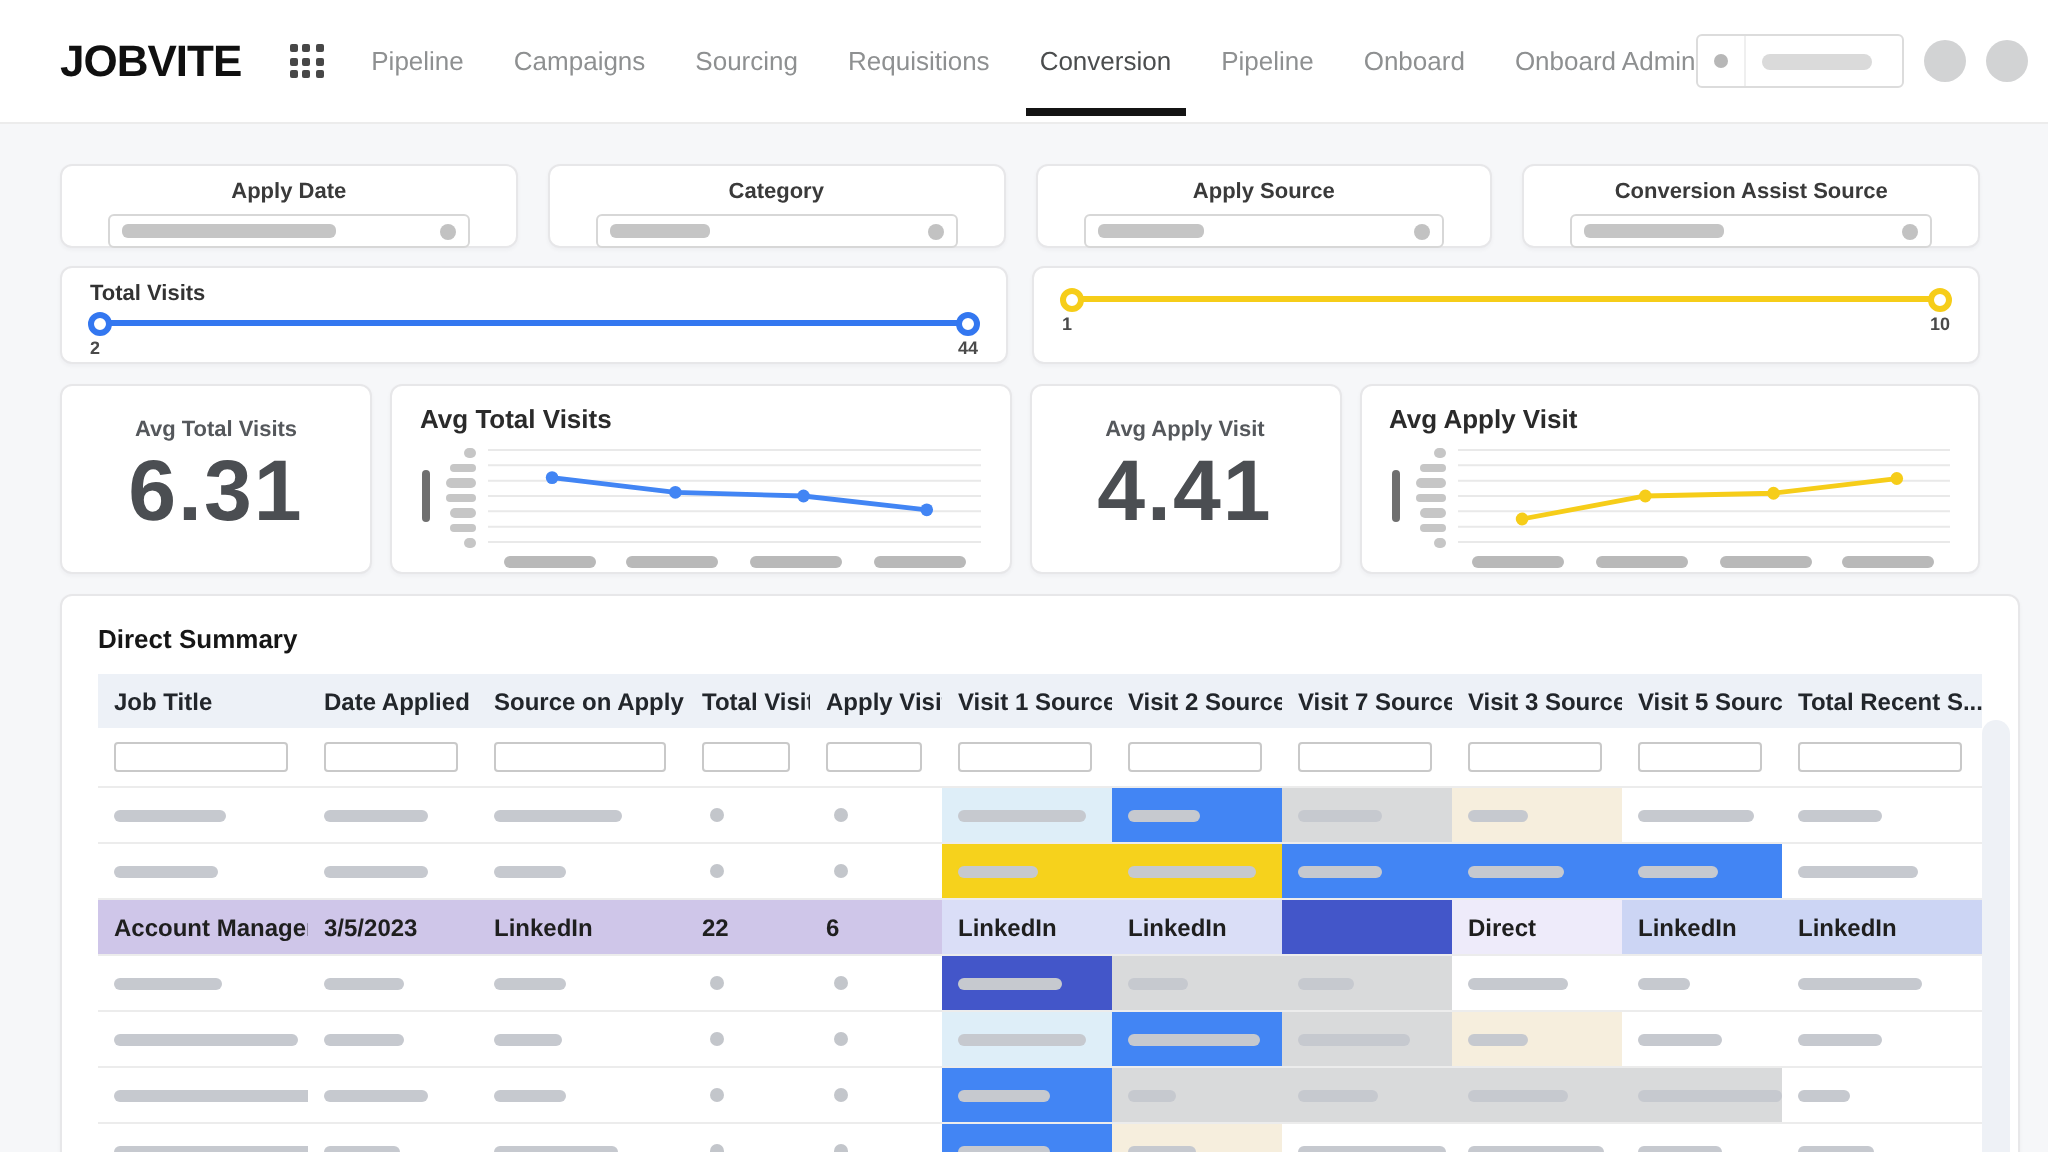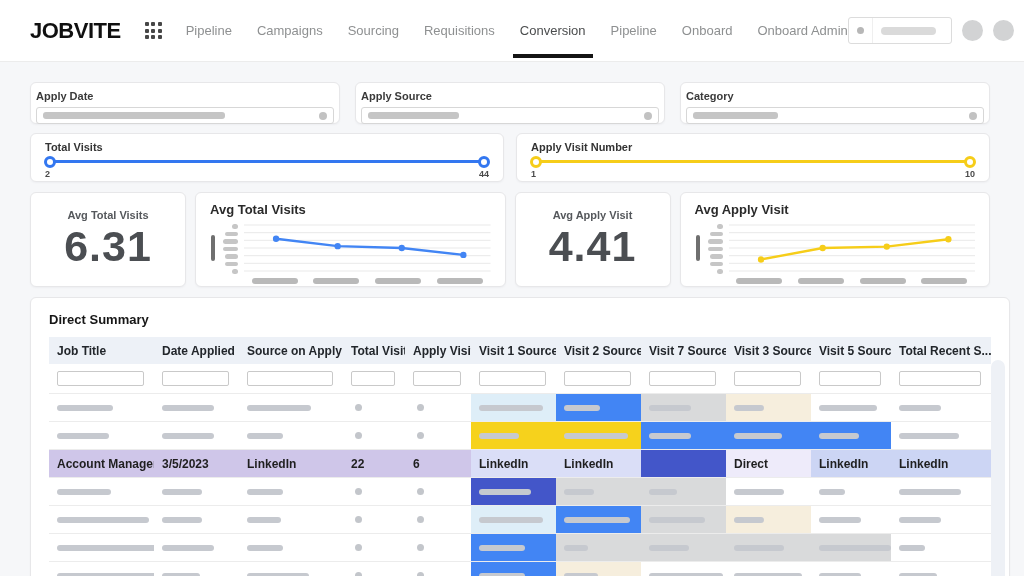--- a/index.html
+++ b/index.html
@@ -25,21 +25,21 @@
   .hdr-box .dot{width:7px;height:7px;border-radius:50%;background:#b7b7b7;}
   .hdr-box .bar{width:55px;height:8px;border-radius:4px;background:#dadada;margin-left:8px;}
   .circ-btn{width:21px;height:21px;border-radius:50%;background:#d2d3d4;cursor:pointer;}
 
   
   .card{background:#fff;border:1px solid #e7e7e9;border-radius:6px;box-sizing:border-box;
         box-shadow:0 1px 2px rgba(20,20,40,.04);}
 
   
   .filters{position:absolute;top:82px;left:30px;right:34px;display:flex;gap:15px;}
-  .fcard{flex:1;height:42px;padding:7px 5px;}
+  .fcard{flex:1;height:42px;padding:7px 23px;text-align:center;}
   .flabel{font-size:11px;font-weight:700;color:#3a3a3a;margin-bottom:5px;}
   .fselect{height:15px;border:1px solid #d7d7d7;border-radius:3px;display:flex;align-items:center;
            justify-content:space-between;padding:0 6px;cursor:pointer;}
   .fselect .fbar{height:7px;border-radius:3px;background:#c5c5c5;}
   .fselect .fcirc{width:8px;height:8px;border-radius:50%;background:#c2c2c2;flex:none;margin-left:6px;}
 
   
   .sliders{position:absolute;top:133px;left:30px;right:34px;display:flex;gap:12px;}
   .scard{flex:1;height:49px;padding:7px 14px 5px;}
   .slabel{font-size:11px;font-weight:700;color:#333;}
@@ -124,50 +124,56 @@
 
 <div class="filters" id="filters">
     <div class="card fcard">
       <div class="flabel">Apply Date</div>
       <div class="fselect">
         <span class="fbar" style="width: 64%;"></span>
         <span class="fcirc"></span>
       </div>
     </div>
     <div class="card fcard">
+      <div class="flabel">Category</div>
+      <div class="fselect">
+        <span class="fbar" style="width: 30%;"></span>
+        <span class="fcirc"></span>
+      </div>
+    </div>
+    <div class="card fcard">
       <div class="flabel">Apply Source</div>
       <div class="fselect">
         <span class="fbar" style="width: 32%;"></span>
         <span class="fcirc"></span>
       </div>
     </div>
     <div class="card fcard">
-      <div class="flabel">Category</div>
+      <div class="flabel">Conversion Assist Source</div>
       <div class="fselect">
-        <span class="fbar" style="width: 30%;"></span>
+        <span class="fbar" style="width: 42%;"></span>
         <span class="fcirc"></span>
       </div>
     </div>
   </div>
 
 <div class="sliders" id="sliders">
     <div class="card scard">
       <div class="slabel">Total Visits</div>
       <div class="strack">
         <div class="sline" style="background: rgb(51, 119, 240);"></div>
         <div class="shandle" style="border-color: rgb(51, 119, 240); left: -1px;"></div>
         <div class="shandle" style="border-color: rgb(51, 119, 240); right: -1px;"></div>
       </div>
       <div class="srange">
         <span>2</span>
         <span>44</span>
       </div>
     </div>
     <div class="card scard">
-      <div class="slabel">Apply Visit Number</div>
       <div class="strack">
         <div class="sline" style="background: rgb(246, 205, 25);"></div>
         <div class="shandle" style="border-color: rgb(246, 205, 25); left: -1px;"></div>
         <div class="shandle" style="border-color: rgb(246, 205, 25); right: -1px;"></div>
       </div>
       <div class="srange">
         <span>1</span>
         <span>10</span>
       </div>
     </div>

